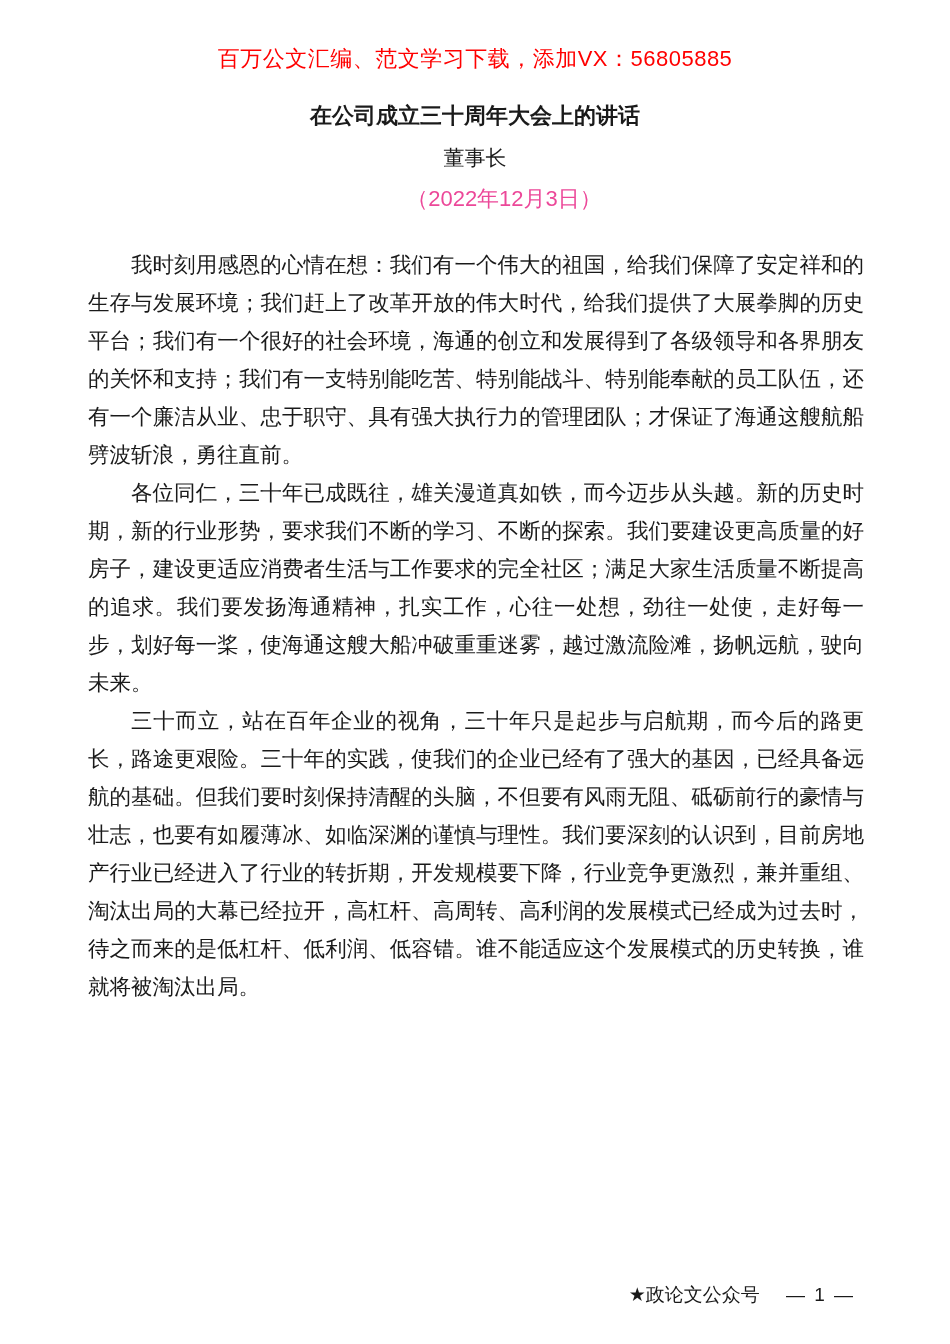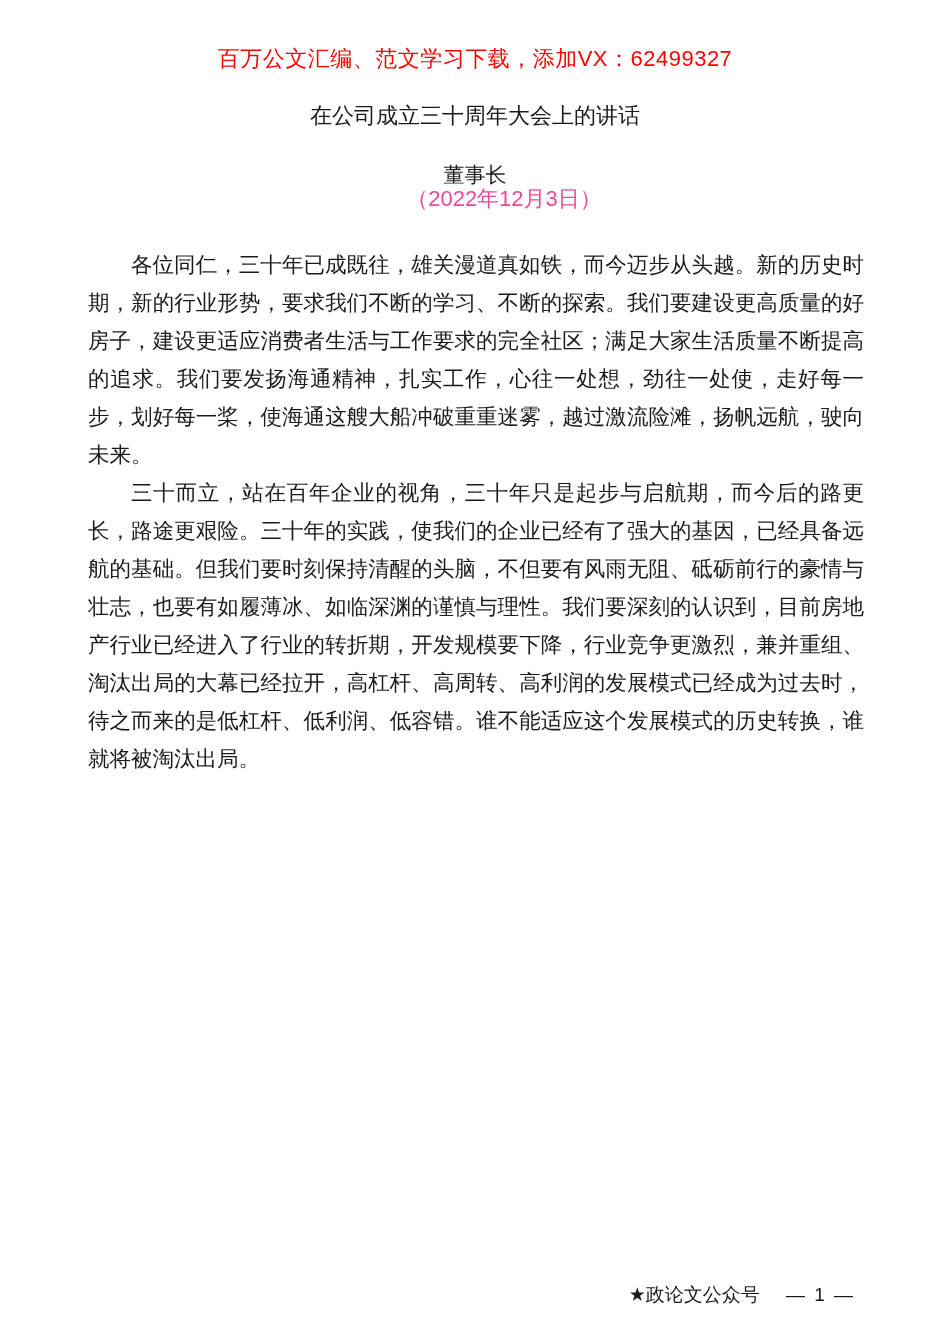--- a/index.html
+++ b/index.html
@@ -26,31 +26,30 @@
     letter-spacing: 0.5px;
   }
   .doc-title {
     position: absolute;
     top: 101px;
     left: 0;
     width: 100%;
     text-align: center;
     color: #1a1a1a;
     font-size: 22px;
-    font-weight: normal;
+    font-weight: bold;
   }
   .doc-author {
     position: absolute;
     top: 144px;
     left: 0;
     width: 100%;
     text-align: center;
     color: #1a1a1a;
     font-size: 21px;
-    margin-top: 17px;
   }
   .doc-date {
     position: absolute;
     top: 184px;
     left: 0;
     width: 100%;
     text-align: center;
     color: #ec4899;
     font-size: 22px;
     margin-left: 29px;
@@ -84,29 +83,30 @@
   }
   .footer .page-no {
     letter-spacing: 2px;
   }
 </style>
 </head>
 <body>
 
 <div class="page">
 
-  <div class="promo">百万公文汇编、范文学习下载，添加VX：62499327</div>
+  <div class="promo">百万公文汇编、范文学习下载，添加VX：56805885</div>
 
   <div class="doc-title">在公司成立三十周年大会上的讲话</div>
 
   <div class="doc-author">董事长</div>
 
   <div class="doc-date">（2022年12月3日）</div>
 
   <div class="doc-body">
+    <p class="para">我时刻用感恩的心情在想：我们有一个伟大的祖国，给我们保障了安定祥和的生存与发展环境；我们赶上了改革开放的伟大时代，给我们提供了大展拳脚的历史平台；我们有一个很好的社会环境，海通的创立和发展得到了各级领导和各界朋友的关怀和支持；我们有一支特别能吃苦、特别能战斗、特别能奉献的员工队伍，还有一个廉洁从业、忠于职守、具有强大执行力的管理团队；才保证了海通这艘航船劈波斩浪，勇往直前。</p>
     <p class="para">各位同仁，三十年已成既往，雄关漫道真如铁，而今迈步从头越。新的历史时期，新的行业形势，要求我们不断的学习、不断的探索。我们要建设更高质量的好房子，建设更适应消费者生活与工作要求的完全社区；满足大家生活质量不断提高的追求。我们要发扬海通精神，扎实工作，心往一处想，劲往一处使，走好每一步，划好每一桨，使海通这艘大船冲破重重迷雾，越过激流险滩，扬帆远航，驶向未来。</p>
     <p class="para">三十而立，站在百年企业的视角，三十年只是起步与启航期，而今后的路更长，路途更艰险。三十年的实践，使我们的企业已经有了强大的基因，已经具备远航的基础。但我们要时刻保持清醒的头脑，不但要有风雨无阻、砥砺前行的豪情与壮志，也要有如履薄冰、如临深渊的谨慎与理性。我们要深刻的认识到，目前房地产行业已经进入了行业的转折期，开发规模要下降，行业竞争更激烈，兼并重组、淘汰出局的大幕已经拉开，高杠杆、高周转、高利润的发展模式已经成为过去时，待之而来的是低杠杆、低利润、低容错。谁不能适应这个发展模式的历史转换，谁就将被淘汰出局。</p>
   </div>
 
   <div class="footer">
     <span>★政论文公众号</span>
     <span class="page-no">—  1  —</span>
   </div>
 
 </div>

